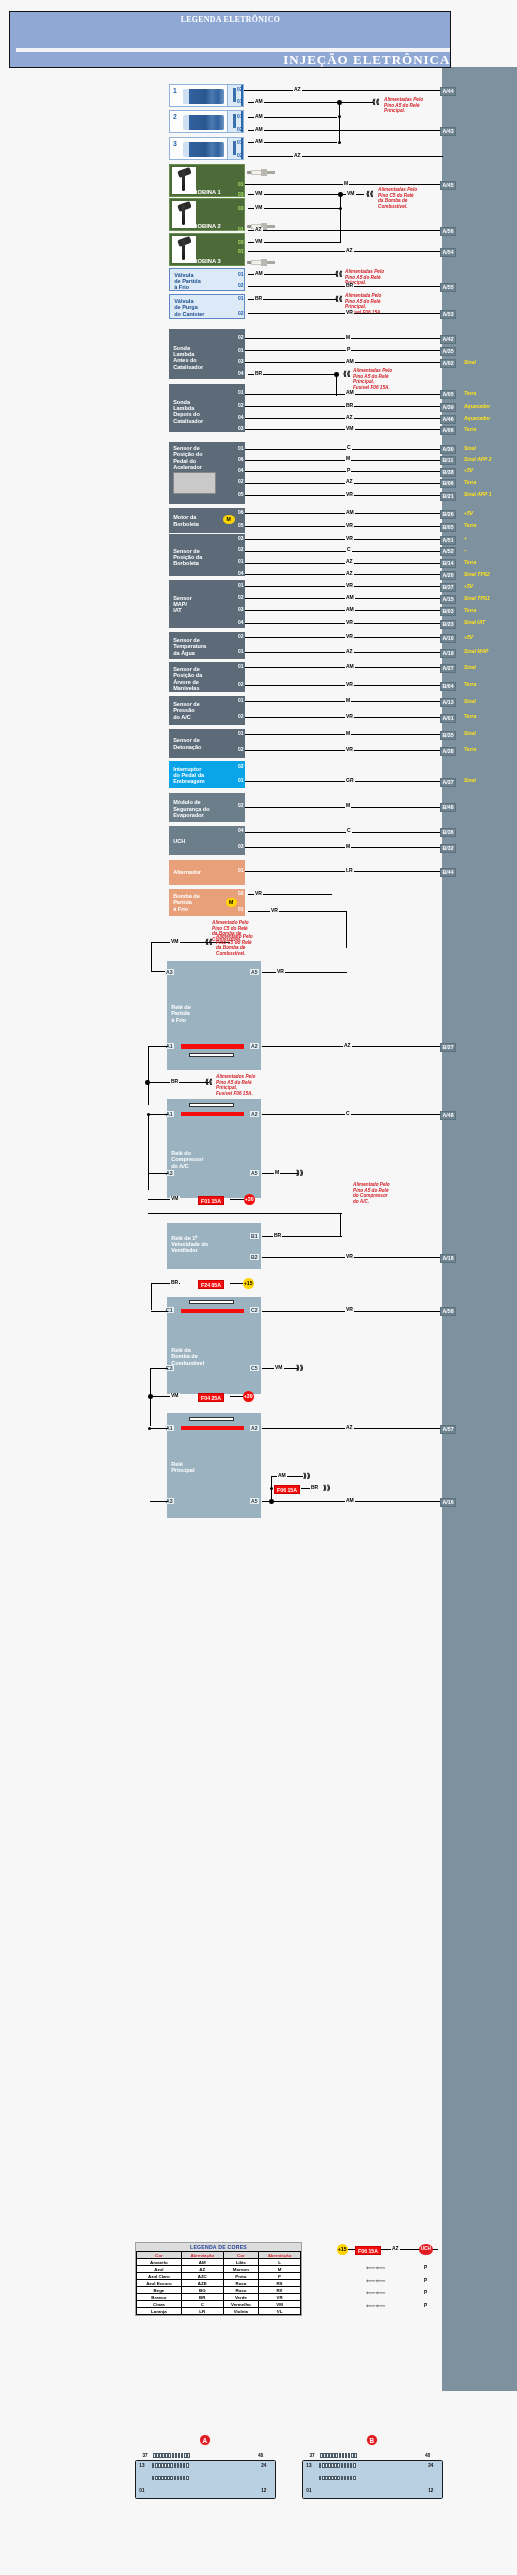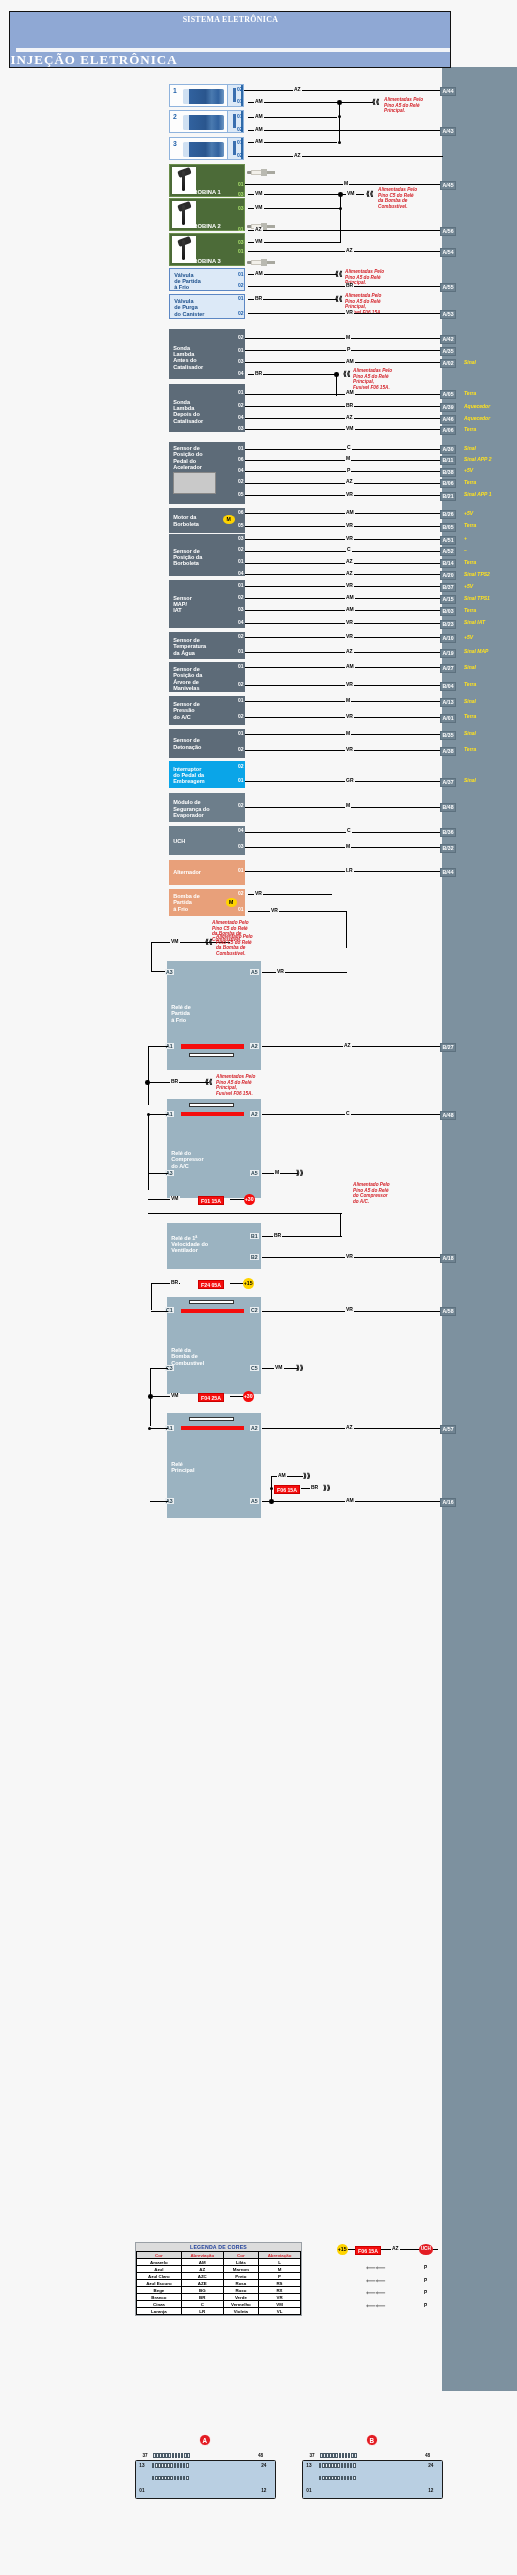--- a/index.html
+++ b/index.html
@@ -39,21 +39,21 @@
   .hdr-year {
     position:absolute; left:152px; top:0; color:#fff; font-weight:bold; font-size:10px;
     transform: scaleX(.82); transform-origin:left center;
   }
   .hdr-ecu {
     position:absolute; left:225px; top:0; color:#fff; font-weight:bold; font-size:10px;
     transform: scaleX(.82); transform-origin:left center;
   }
   .hdr-sep { position:absolute; left:5.2px; top:36px; width:435px; height:4.2px; background:#f2f4f8; }
   .hdr-title {
-    position:absolute; top:40px; left:0; width:100%; text-align:left;
+    position:absolute; top:40px; left:0; width:100%; text-align:right;
     color:#fff; font-family:"Liberation Serif", serif; font-weight:bold;
     font-size:13px; letter-spacing:1px;
   }
 
   
   .blk {
     position:absolute; color:#fff; font-weight:bold; font-size:5.5px; line-height:6.3px;
   }
   .blk .lbl { position:absolute; left:4.2px; }
   .blk-grey { background:#5d6b78; }
@@ -188,21 +188,21 @@
   .gnd-lbl { position:absolute; font-size:4.7px; font-weight:bold; color:#000; }
 </style>
 </head>
 <body>
 
 <div id="page">
 
   <div class="ecu-spine"></div>
 
   <div class="header">
-    <div class="hdr-sys">SISTEMA ELETRÔNICA</div>
+    <div class="hdr-sys">LEGENDA ELETRÔNICO</div>
     <div class="hdr-sep"></div>
     <div class="hdr-title">INJEÇÃO ELETRÔNICA</div>
   </div>
 
   <div class="inj-box" style="left:169px;top:84px;width:59px;height:22.5px;">
     <span class="inj-num">1</span>
     <span class="inj-img"></span>
   </div>
   <div class="inj-conn" style="left:227px;top:84px;width:17.3px;height:22.5px;">
     <span class="bar"></span>

